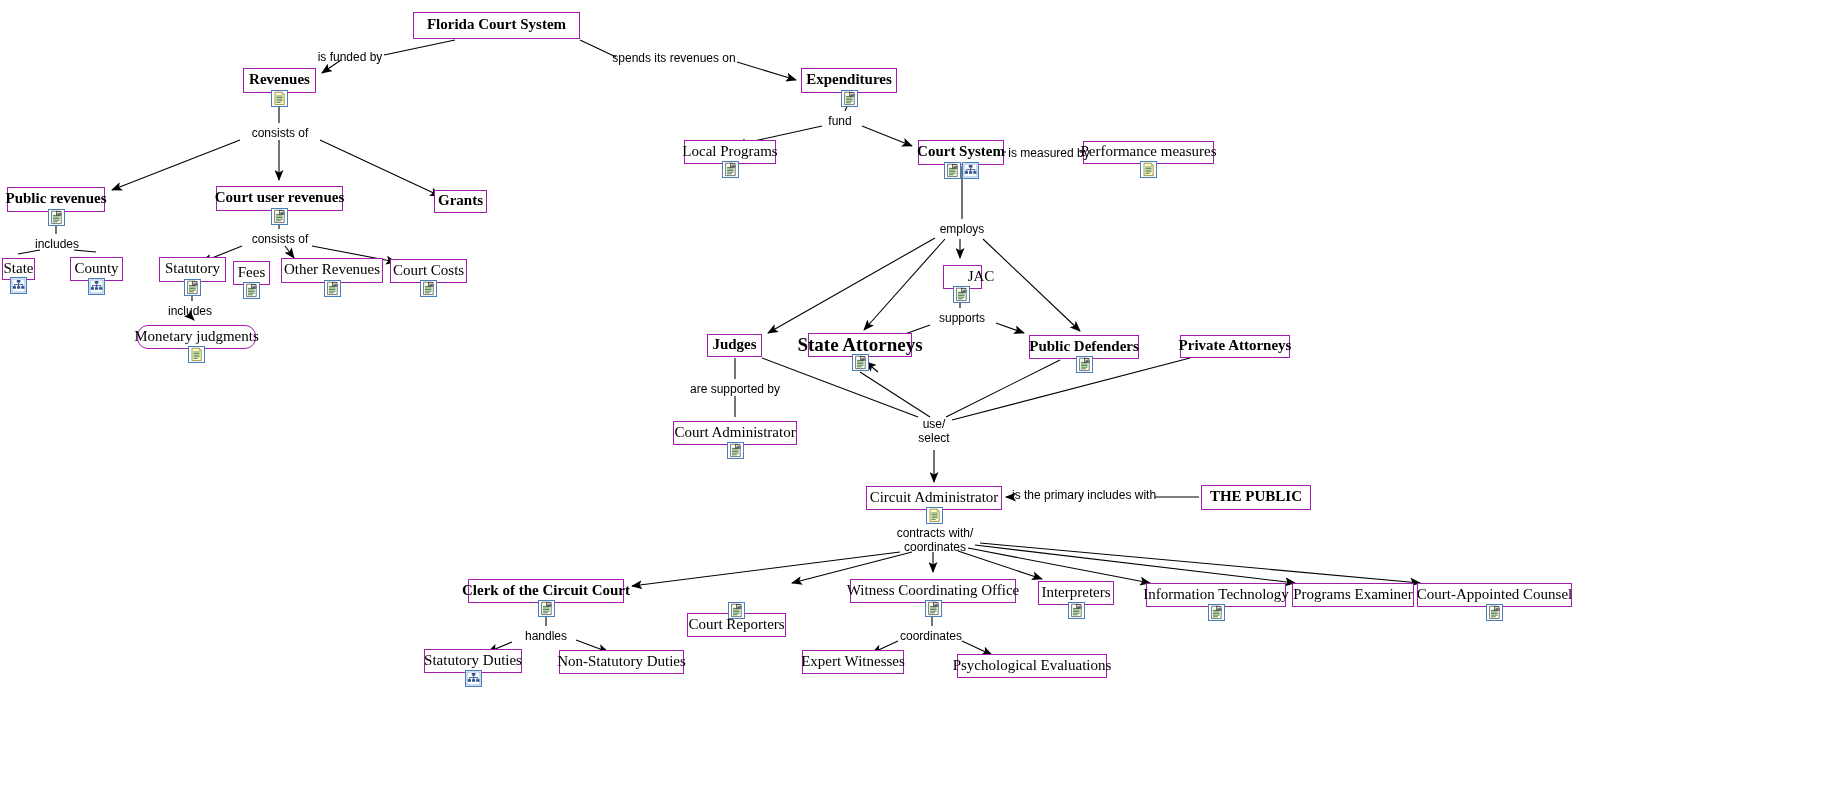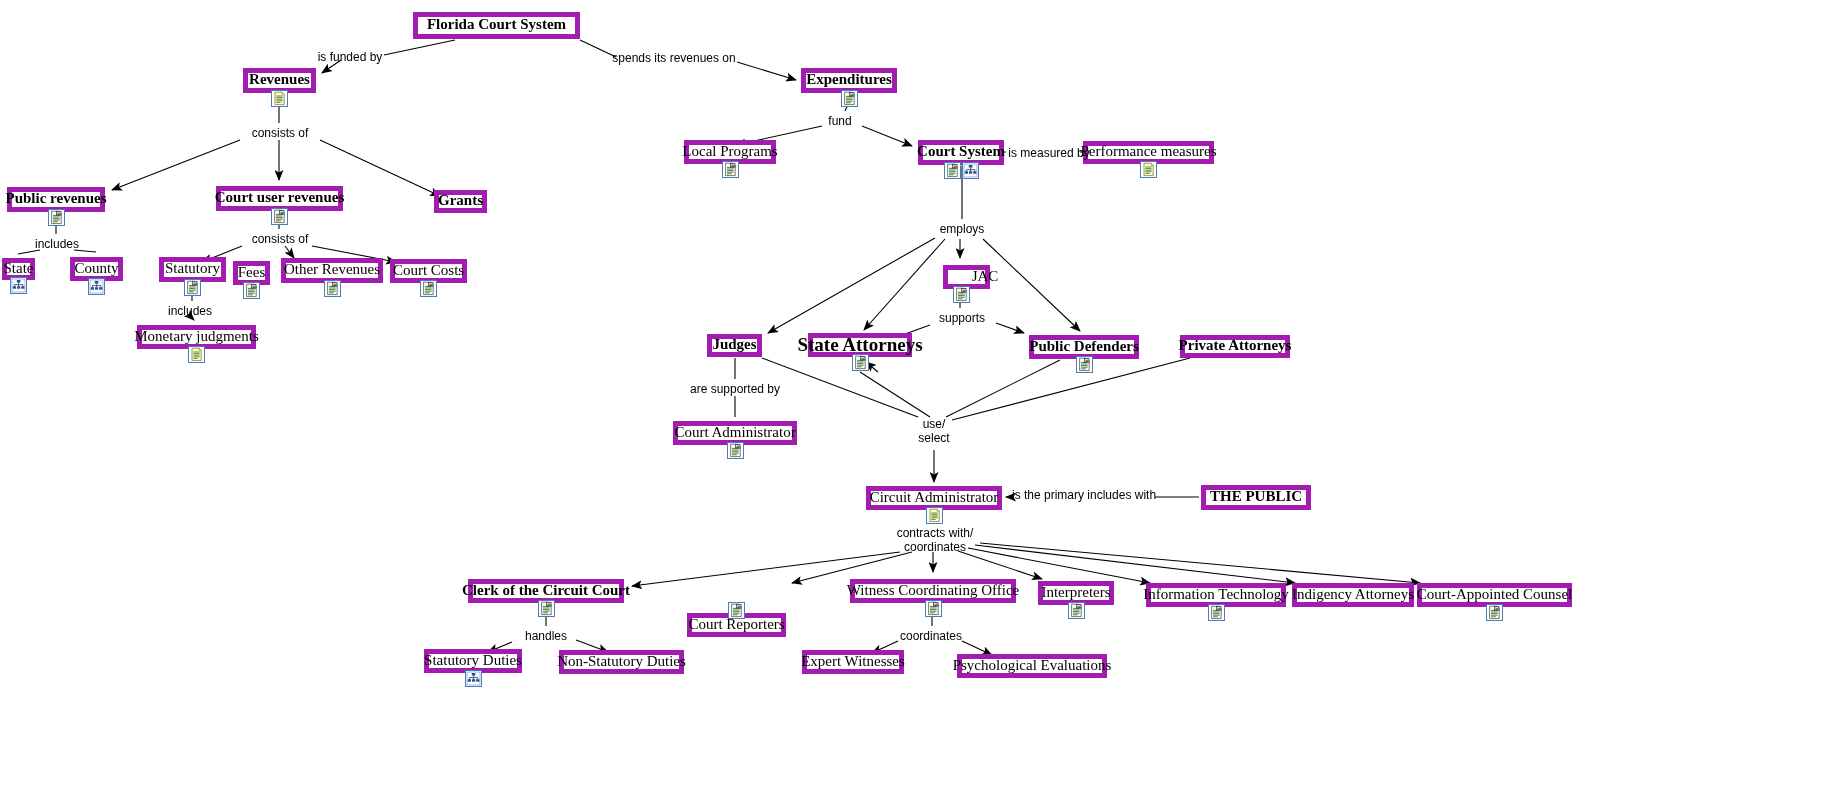--- a/index.html
+++ b/index.html
@@ -2,21 +2,21 @@
 <html><head>
 <meta charset="utf-8">
 <title>Florida Court System concept map</title>
 <style>
   html,body{margin:0;padding:0;background:#ffffff;}
   body{width:1835px;height:806px;position:relative;overflow:hidden;
        font-family:"Liberation Serif", serif;}
   #canvas{position:absolute;left:0;top:0;width:1835px;height:806px;}
   svg#links{position:absolute;left:0;top:0;width:1835px;height:806px;overflow:visible;}
 
-  .node{position:absolute;border:5px solid #a21caf;background:#fff;
+  .node{position:absolute;border:1px solid #a21caf;background:#fff;
         box-sizing:border-box;display:flex;align-items:center;justify-content:center;
         white-space:nowrap;line-height:1.05;}
   .node .cap{display:block;padding:1px 6px 2px 6px;}
   .serif-reg{font-family:"Liberation Serif", serif;font-weight:400;}
   .serif-bold{font-family:"Liberation Serif", serif;font-weight:700;}
 
   
   .linklabel{position:absolute;font-family:"Liberation Sans", sans-serif;
              font-size:12px;color:#000;white-space:pre;line-height:14px;
              text-align:center;background:transparent;}
@@ -257,21 +257,21 @@
         <span class="ico">
           <svg viewBox="0 0 17 17">
             <rect x="0.5" y="0.5" width="16" height="16" fill="#ffffff" stroke="#4a7ebb" stroke-width="1"></rect>
             <path d="M3.6,2.2 L11.0,2.2 L13.2,4.4 L13.2,14.6 L3.6,14.6 z" fill="#fdfdf2" stroke="#555555" stroke-width="0.8"></path>
             <path d="M5.0,6.4 H11.6 M5.0,8.0 H11.6 M5.0,9.6 H11.6 M5.0,11.2 H11.6 M5.0,12.8 H9.8" stroke="#2e6b2e" stroke-width="0.85"></path>
             <rect x="8.6" y="2.6" width="4.4" height="3.6" fill="#d8d8d8" stroke="#333333" stroke-width="0.7"></rect>
             <path d="M9.0,5.8 L10.2,4.0 L11.0,5.0 L11.8,3.8 L12.6,5.8 z" fill="#444444"></path>
           </svg>
         </span>
       </div>
-      <div class="node serif-reg" style="left: 137px; top: 325px; width: 119px; height: 24px; font-size: 15px;">
+      <div class="node serif-reg" style="left: 137px; top: 325px; width: 119px; height: 24px; font-size: 15px; border-radius: 11px;">
         <span class="cap">Monetary judgments</span>
       </div>
       <div class="icons" style="left: 188px; top: 346px;">
         <span class="ico">
           <svg viewBox="0 0 17 17">
             <rect x="0.5" y="0.5" width="16" height="16" fill="#ffffff" stroke="#4a7ebb" stroke-width="1"></rect>
             <path d="M4,2.2 L11.2,2.2 L13.2,4.3 L13.2,14.6 L4,14.6 z" fill="#fffbd0" stroke="#8a7f20" stroke-width="0.8"></path>
             <path d="M11.2,2.2 L11.2,4.3 L13.2,4.3" fill="#efe8a8" stroke="#8a7f20" stroke-width="0.6"></path>
             <path d="M5.4,6.0 H11.6 M5.4,7.6 H11.6 M5.4,9.2 H11.6 M5.4,10.8 H11.6 M5.4,12.4 H9.6" stroke="#3a7a3a" stroke-width="0.85"></path>
           </svg>
@@ -471,21 +471,21 @@
           <svg viewBox="0 0 17 17">
             <rect x="0.5" y="0.5" width="16" height="16" fill="#ffffff" stroke="#4a7ebb" stroke-width="1"></rect>
             <path d="M3.6,2.2 L11.0,2.2 L13.2,4.4 L13.2,14.6 L3.6,14.6 z" fill="#fdfdf2" stroke="#555555" stroke-width="0.8"></path>
             <path d="M5.0,6.4 H11.6 M5.0,8.0 H11.6 M5.0,9.6 H11.6 M5.0,11.2 H11.6 M5.0,12.8 H9.8" stroke="#2e6b2e" stroke-width="0.85"></path>
             <rect x="8.6" y="2.6" width="4.4" height="3.6" fill="#d8d8d8" stroke="#333333" stroke-width="0.7"></rect>
             <path d="M9.0,5.8 L10.2,4.0 L11.0,5.0 L11.8,3.8 L12.6,5.8 z" fill="#444444"></path>
           </svg>
         </span>
       </div>
       <div class="node serif-reg" style="left: 1292px; top: 583px; width: 122px; height: 24px; font-size: 15px;">
-        <span class="cap">Indigency Attorneys</span>
+        <span class="cap">Programs Examiner</span>
       </div>
       <div class="node serif-reg" style="left: 1417px; top: 583px; width: 155px; height: 24px; font-size: 15px;">
         <span class="cap">Court-Appointed Counsel</span>
       </div>
       <div class="icons" style="left: 1486px; top: 604px;">
         <span class="ico">
           <svg viewBox="0 0 17 17">
             <rect x="0.5" y="0.5" width="16" height="16" fill="#ffffff" stroke="#4a7ebb" stroke-width="1"></rect>
             <path d="M3.6,2.2 L11.0,2.2 L13.2,4.4 L13.2,14.6 L3.6,14.6 z" fill="#fdfdf2" stroke="#555555" stroke-width="0.8"></path>
             <path d="M5.0,6.4 H11.6 M5.0,8.0 H11.6 M5.0,9.6 H11.6 M5.0,11.2 H11.6 M5.0,12.8 H9.8" stroke="#2e6b2e" stroke-width="0.85"></path>

